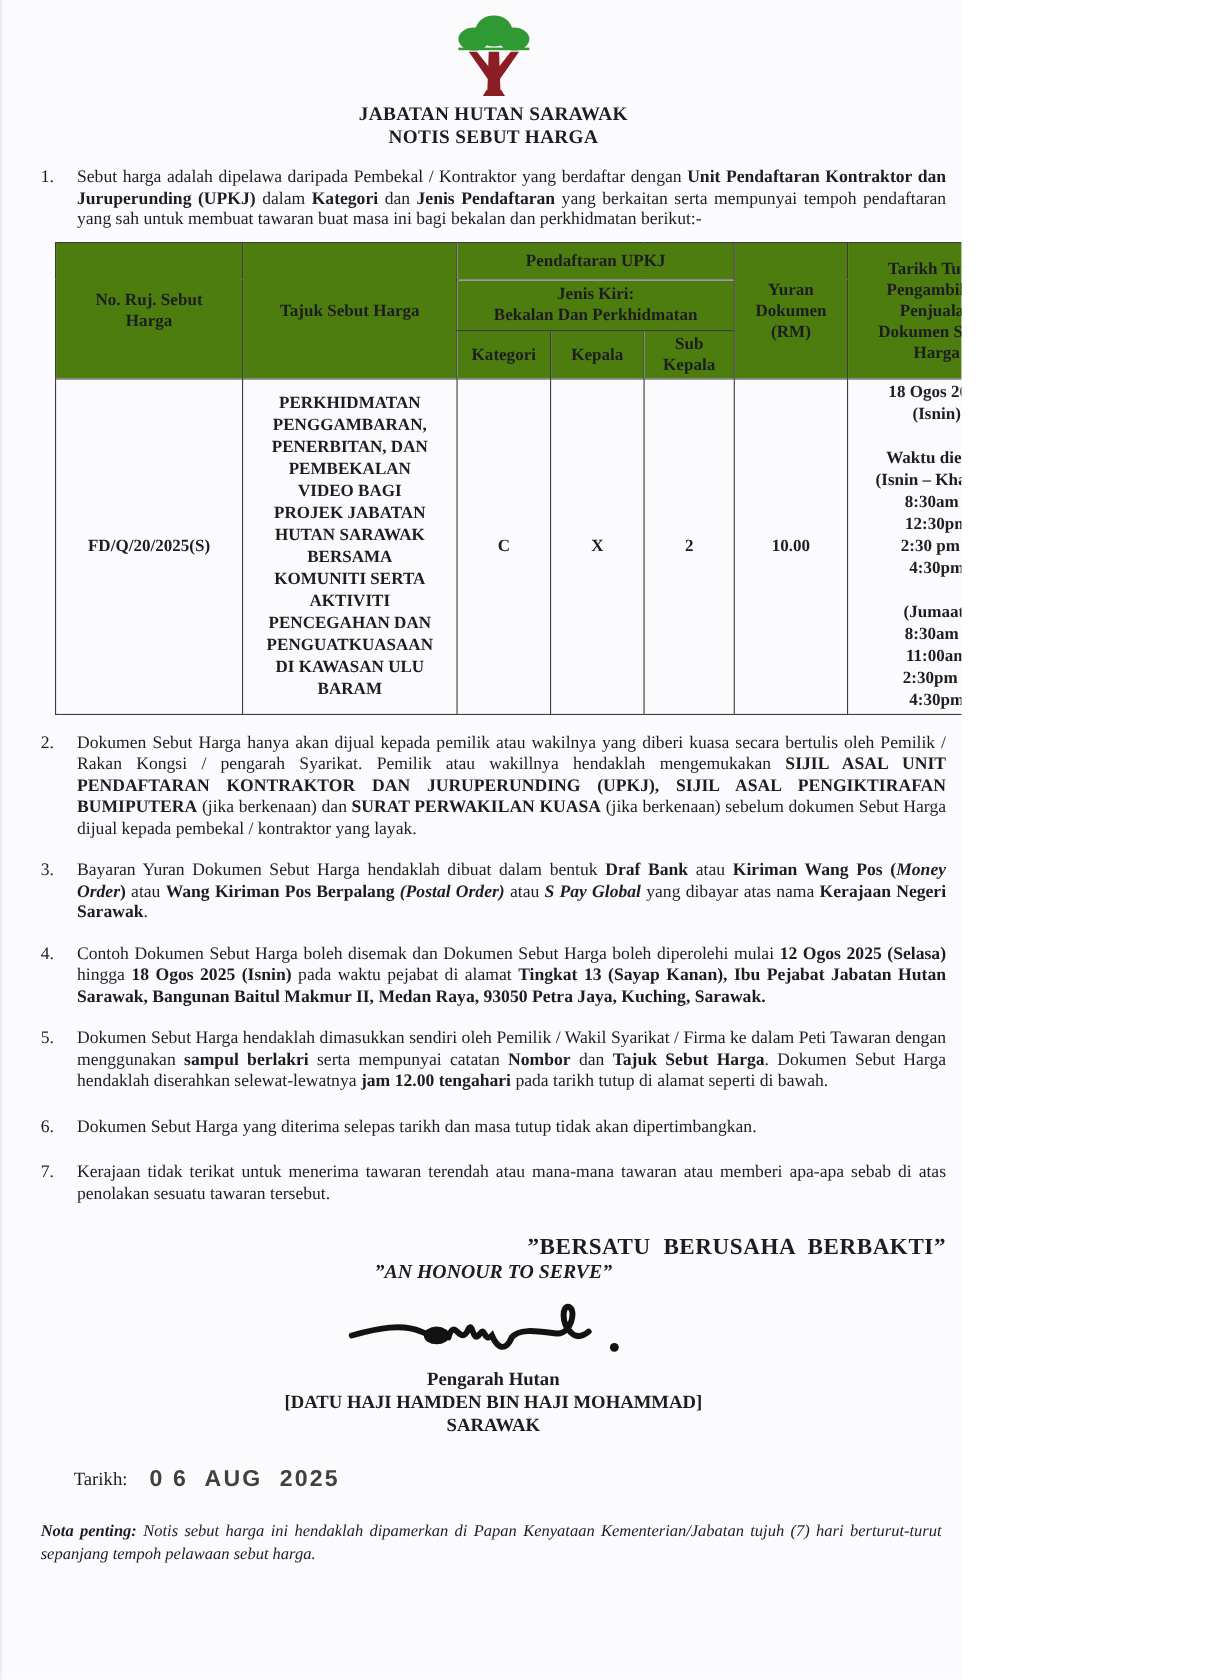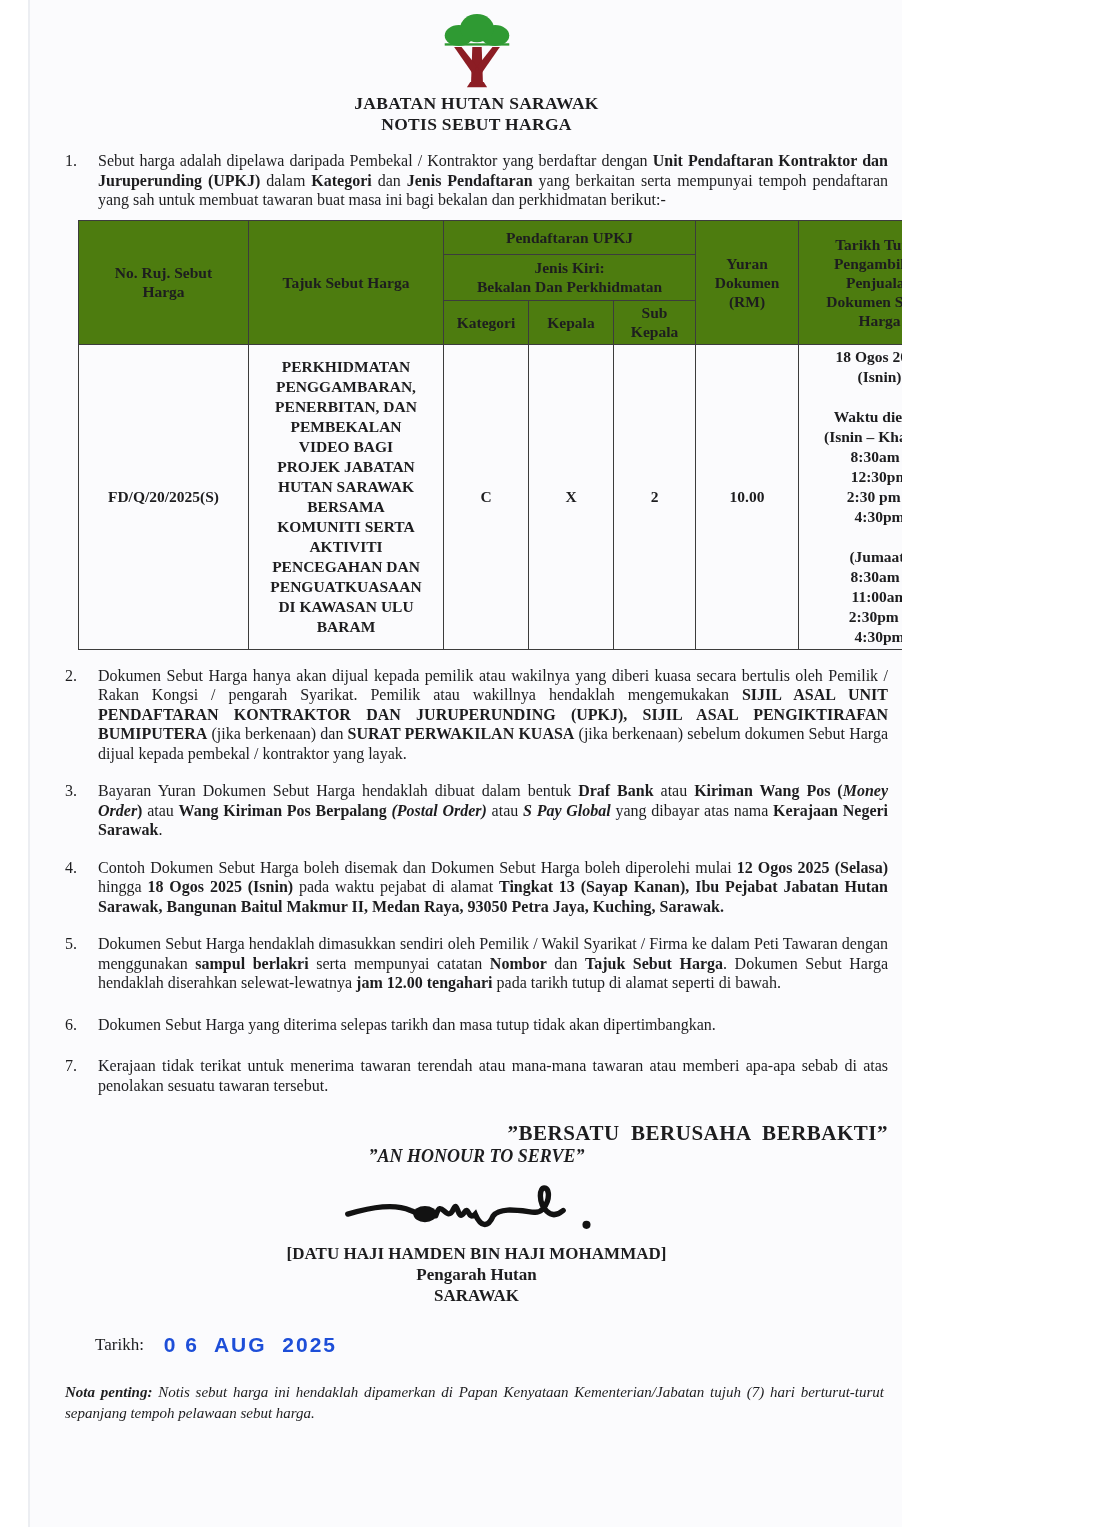--- a/index.html
+++ b/index.html
@@ -4,21 +4,20 @@
 <style>
   html,body { margin:0; padding:0; background:#ffffff; }
   .page {
     width:874px; height:1527px; box-sizing:border-box;
     background:#fbfbfd;
     font-family:"Liberation Serif", serif;
     color:#1d1d1f;
     padding:12px 14px 0 35px;
     position:relative; overflow:hidden;
     border-left:2px solid #eceef2;
-    margin-left:28px;
   }
   .header { text-align:center; }
   .logo { display:block; margin:0 auto 3px auto; }
   .org-title, .doc-title {
     font-weight:bold; font-size:17.5px; line-height:21px; letter-spacing:.3px;
   }
   .para { display:flex; margin-top:16px; }
   .para-num { flex:0 0 33px; font-size:16px; line-height:19.5px; }
   .para-text { flex:1; font-size:16px; line-height:19.5px; text-align:justify; }
   .seg-b { font-weight:bold; }
@@ -38,21 +37,21 @@
   tr.body-row td { height:286px; }
 
   .address { text-align:center; font-weight:bold; font-size:16.5px; line-height:21px; margin-top:20px; }
   .addr-line { display:block; }
   .motto1 { text-align:right; font-weight:bold; font-size:21px; line-height:24px; margin-top:26px; white-space:pre; letter-spacing:.5px; }
   .motto2 { text-align:center; font-weight:bold; font-style:italic; font-size:18px; line-height:22px; white-space:pre; }
   .signature-wrap { text-align:center; margin-top:4px; height:72px; }
   .sign-name { text-align:center; font-weight:bold; font-size:17px; line-height:21px; }
   .tarikh-row { margin-top:24px; margin-left:30px; font-size:17px; height:30px; display:flex; align-items:center; }
   .stamp {
-    color:#1d4ed8; font-family:"Liberation Sans", sans-serif; font-weight:bold;
+    color:#404040; font-family:"Liberation Sans", sans-serif; font-weight:bold;
     font-size:21px; letter-spacing:2px; margin-left:20px; white-space:pre;
   }
   .note { margin-top:22px; font-size:15px; line-height:21px; font-style:italic; text-align:justify; padding-right:4px; }
 </style>
 </head>
 <body>
 
 <div class="page">
 
   <div class="header">
@@ -196,22 +195,22 @@
     <svg width="300" height="70" viewBox="0 0 300 78" aria-hidden="true">
       <g fill="none" stroke="#121212" stroke-width="6" stroke-linecap="round">
         <path d="M6,48 C34,40 58,36 76,44 C84,47 88,50 94,50"></path>
         <path d="M104,50 C110,28 116,60 124,42 C129,32 128,58 136,46 C141,38 140,56 148,48 C154,62 162,64 168,50 C176,40 196,44 214,46 C228,47 234,22 226,19 C219,17 218,36 228,45 C234,51 240,49 246,44"></path>
       </g>
       <ellipse cx="92" cy="48" rx="13" ry="9" fill="#121212"></ellipse>
       <circle cx="272" cy="60" r="4.5" fill="#121212"></circle>
     </svg>
   </div>
 
+  <div class="sign-name">Pengarah Hutan</div>
   <div class="sign-name">[DATU HAJI HAMDEN BIN HAJI MOHAMMAD]</div>
-  <div class="sign-name">Pengarah Hutan</div>
   <div class="sign-name">SARAWAK</div>
 
   <div class="tarikh-row">
     <span>Tarikh:</span>
     <span class="stamp">0 6  AUG  2025</span>
   </div>
 
   <div class="para note" style="margin-top:22px">
     <div style="flex:1"><span class="seg-b">Nota penting:</span><span>  Notis sebut harga ini hendaklah dipamerkan di Papan Kenyataan Kementerian/Jabatan tujuh (7) hari berturut-turut sepanjang tempoh pelawaan sebut harga.</span></div>
   </div>

